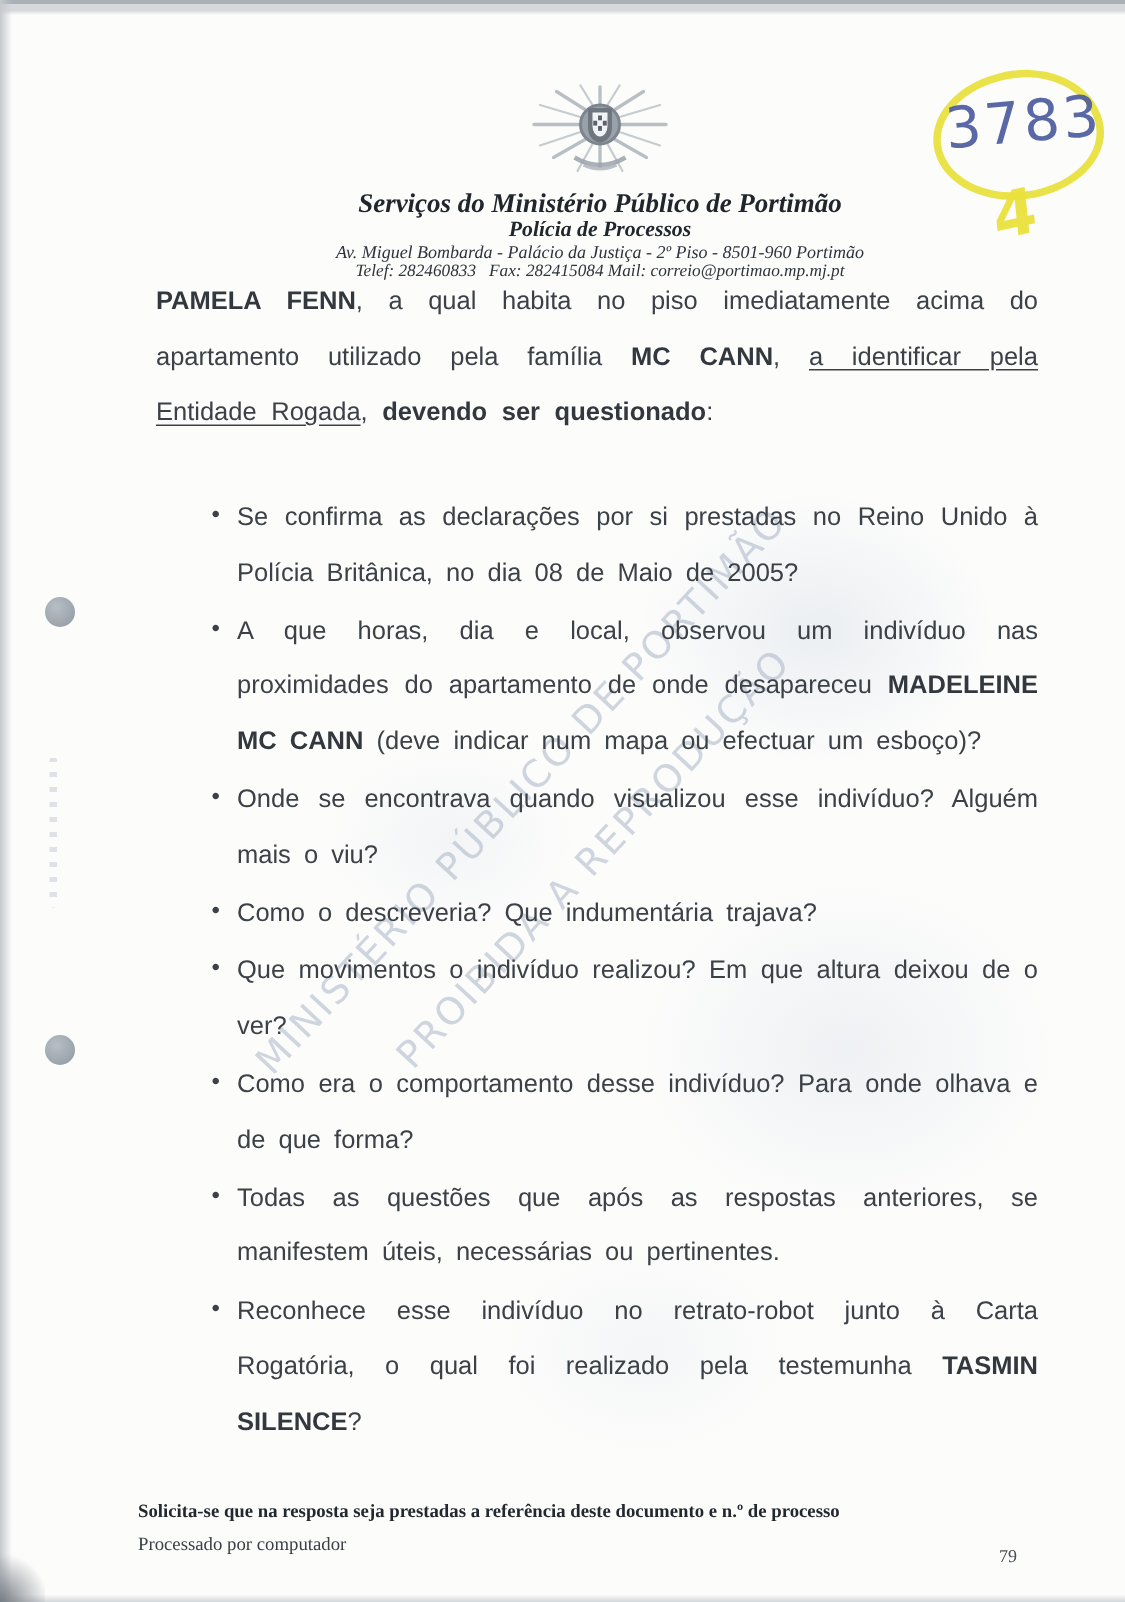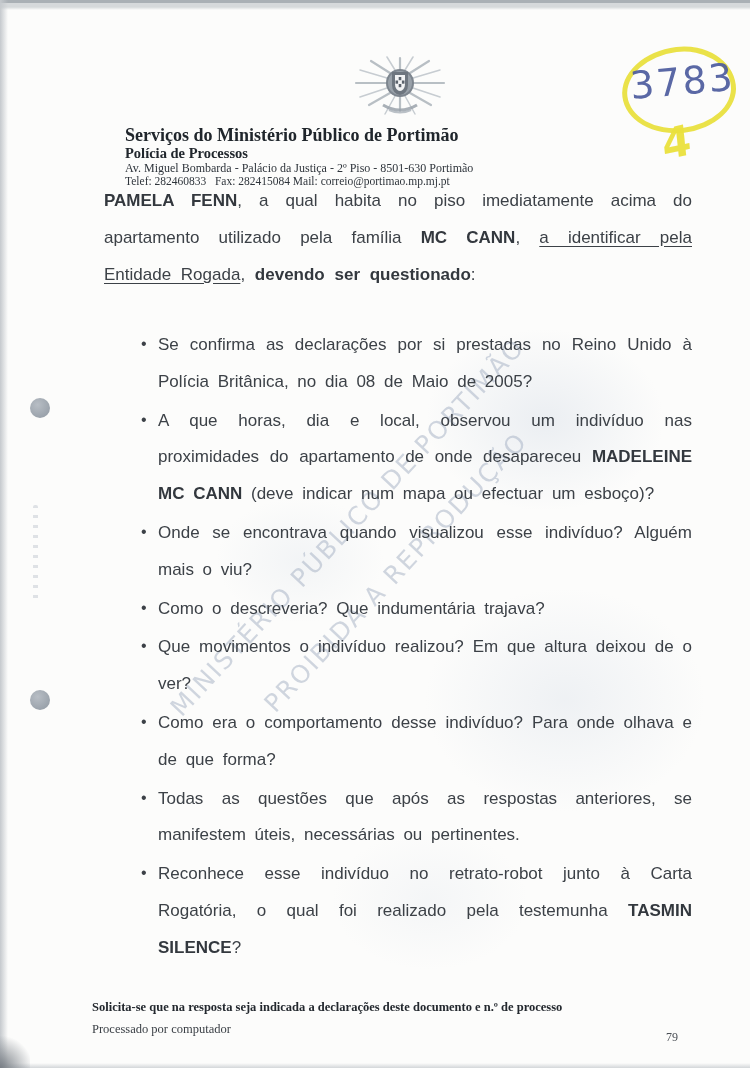--- a/index.html
+++ b/index.html
@@ -26,22 +26,22 @@
   .hole{position:absolute;width:20px;height:20px;border-radius:50%;
     background:radial-gradient(circle at 38% 34%, #b8bec5, #99a1aa 75%);z-index:5;}
   .hole.h1{left:30px;top:398px;} .hole.h2{left:30px;top:690px;}
 
   .spine-marks{position:absolute;left:33px;top:505px;width:5px;height:100px;z-index:4;
     background:repeating-linear-gradient(180deg, rgba(145,156,172,.28) 0 3px, rgba(145,156,172,0) 3px 10px);
     border-radius:2px;}
 
   
   .emblem{position:absolute;left:353px;top:53px;z-index:2;filter:blur(.5px);}
-  .header-block{position:absolute;left:125px;top:125px;width:550px;text-align:left;z-index:2;
-    font-family:"Liberation Serif", serif;color:#20262c;}
+  .header-block{position:absolute;left:125px;top:125px;width:550px;text-align:center;z-index:2;
+    font-family:"Liberation Serif", serif;color:#20262c;font-style:italic;}
   .header-org{font-size:18px;font-weight:bold;line-height:20px;}
   .header-section{font-size:14.5px;font-weight:bold;line-height:16px;}
   .header-address{font-size:12px;line-height:14px;color:#2e343b;}
   .header-contacts{font-size:11.5px;line-height:13px;color:#2e343b;white-space:pre-wrap;}
 
   
   .circle-mark{position:absolute;left:622px;top:47px;width:104px;height:76px;
     border:5px solid rgba(232,223,58,.92);border-radius:52% 48% 50% 50%/50% 52% 48% 50%;
     transform:rotate(-7deg);z-index:3;}
   .pen-number{position:absolute;left:630px;top:60px;width:92px;text-align:center;z-index:3;
@@ -122,21 +122,21 @@
       <rect x="45.7" y="24" width="2.6" height="3.2"></rect>
       <rect x="45.7" y="31" width="2.6" height="3.2"></rect>
       <rect x="42.5" y="27.5" width="2.6" height="3.2"></rect>
       <rect x="48.9" y="27.5" width="2.6" height="3.2"></rect>
     </g>
   </svg>
 
   <div class="header-block">
     <div class="header-org">Serviços do Ministério Público de Portimão</div>
     <div class="header-section">Polícia de Processos</div>
-    <div class="header-address">Av. Miguel Bombarda - Palácio da Justiça - 2º Piso - 8501-630 Portimão</div>
+    <div class="header-address">Av. Miguel Bombarda - Palácio da Justiça - 2º Piso - 8501-960 Portimão</div>
     <div class="header-contacts">Telef: 282460833   Fax: 282415084 Mail: correio@portimao.mp.mj.pt</div>
   </div>
 
   <div class="circle-mark"></div>
   <div class="pen-number">3783</div>
   <div class="yellow-four">4</div>
 
   <div class="watermark">
     <div>MINISTÉRIO PÚBLICO DE PORTIMÃO</div>
     <div>PROIBIDA A REPRODUÇÃO</div>
@@ -148,17 +148,17 @@
       <li><span class="">Se confirma as declarações por si prestadas no Reino Unido à Polícia Britânica, no dia 08 de Maio de 2005?</span></li>
       <li><span class="">A que horas, dia e local, observou um indivíduo nas proximidades do apartamento de onde desapareceu </span><span class="b ">MADELEINE MC CANN</span><span class=""> (deve indicar num mapa ou efectuar um esboço)?</span></li>
       <li><span class="">Onde se encontrava quando visualizou esse indivíduo? Alguém mais o viu?</span></li>
       <li><span class="">Como o descreveria? Que indumentária trajava?</span></li>
       <li><span class="">Que movimentos o indivíduo realizou? Em que altura deixou de o ver?</span></li>
       <li><span class="">Como era o comportamento desse indivíduo? Para onde olhava e de que forma?</span></li>
       <li><span class="">Todas as questões que após as respostas anteriores, se manifestem úteis, necessárias ou pertinentes.</span></li>
       <li><span class="">Reconhece esse indivíduo no retrato-robot junto à Carta Rogatória, o qual foi realizado pela testemunha </span><span class="b ">TASMIN SILENCE</span><span class="">?</span></li>
     </ul>
 
-  <div class="footer-note">Solicita-se que na resposta seja indicada a declarações deste documento e n.º de processo</div>
+  <div class="footer-note">Solicita-se que na resposta seja prestadas a referência deste documento e n.º de processo</div>
   <div class="footer-processed">Processado por computador</div>
   <div class="page-number">79</div>
 
 </div>
 
 </body></html>

